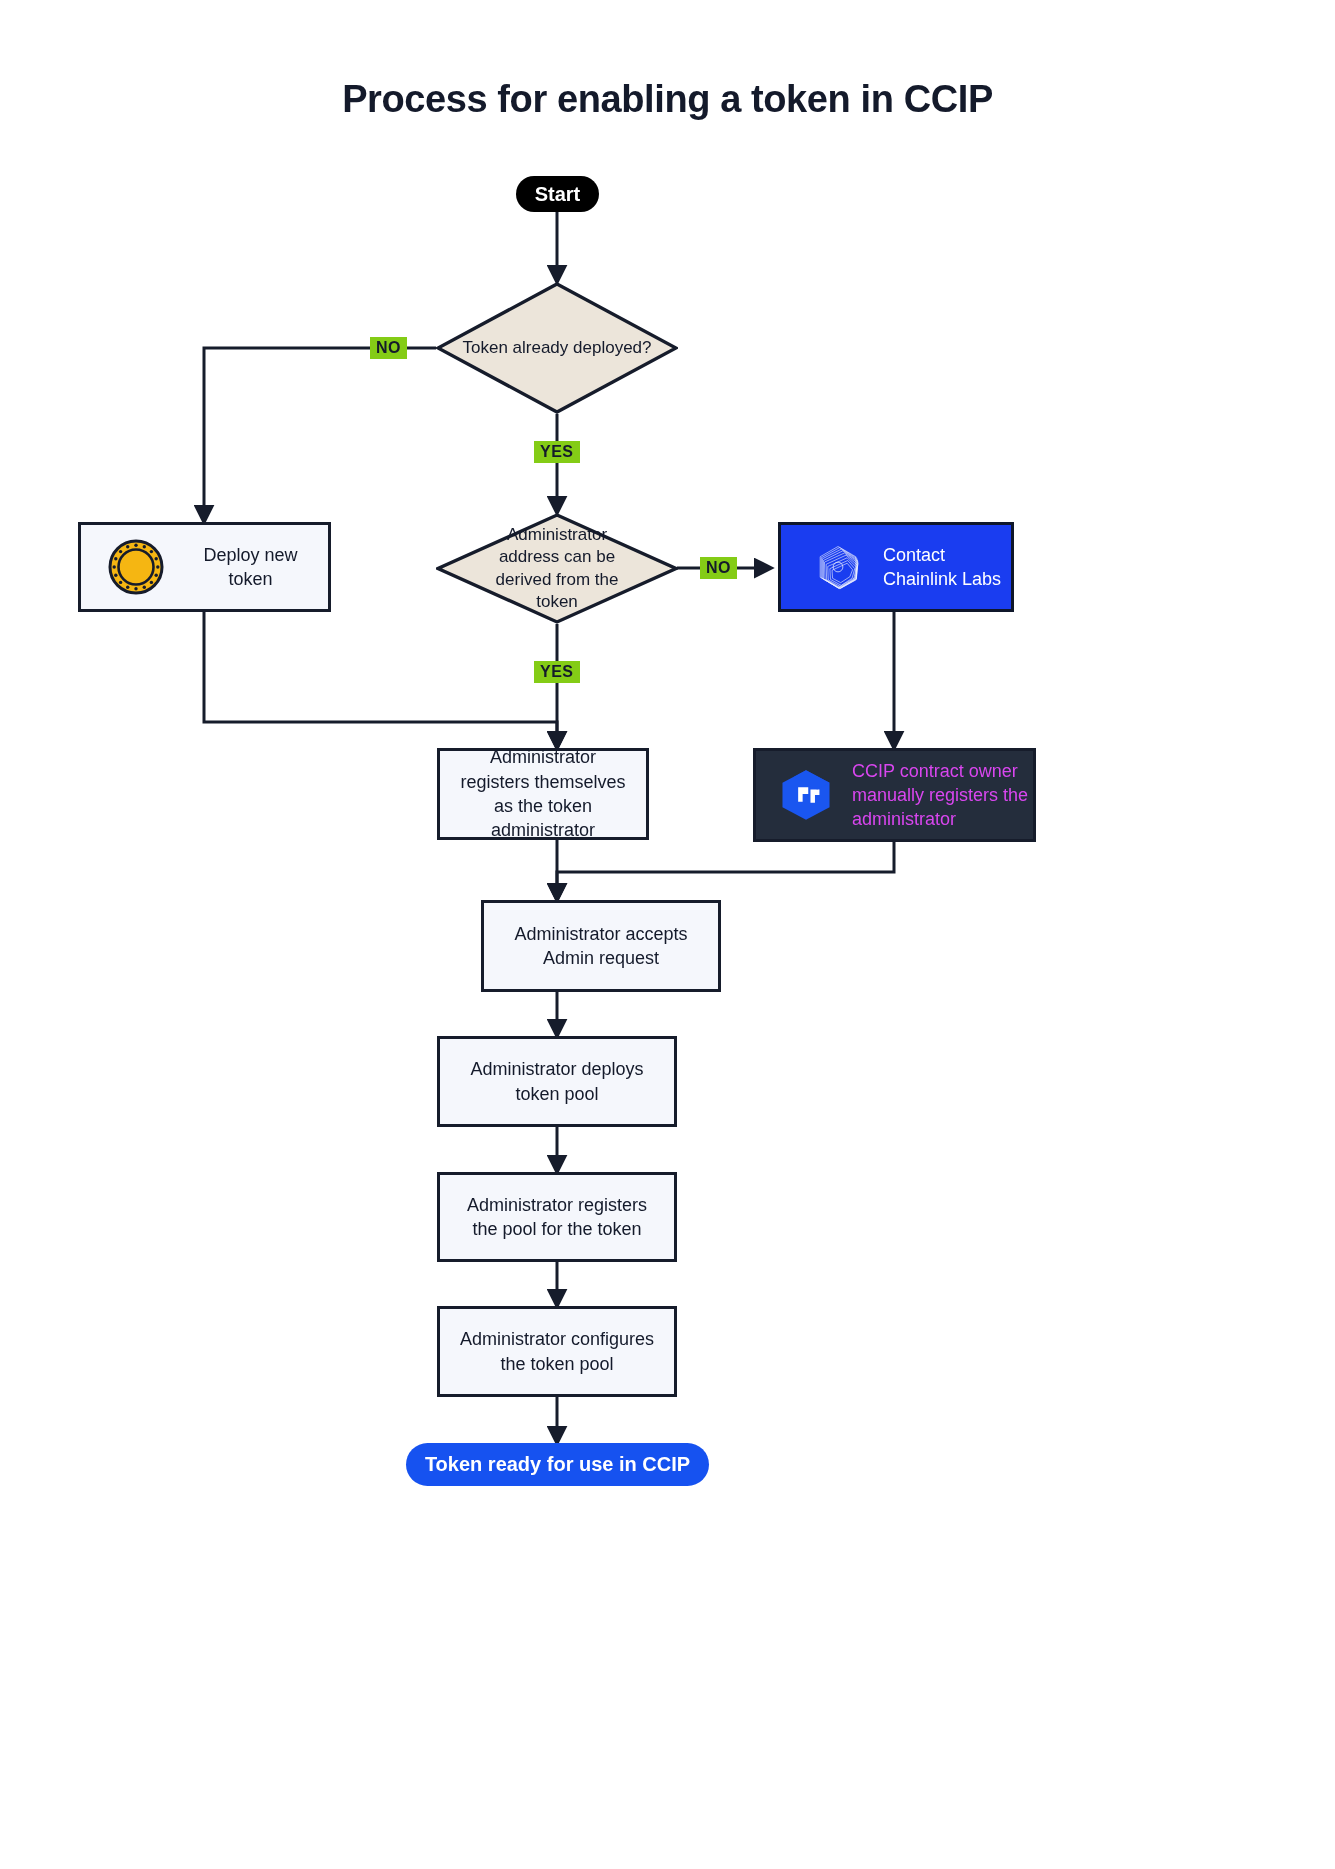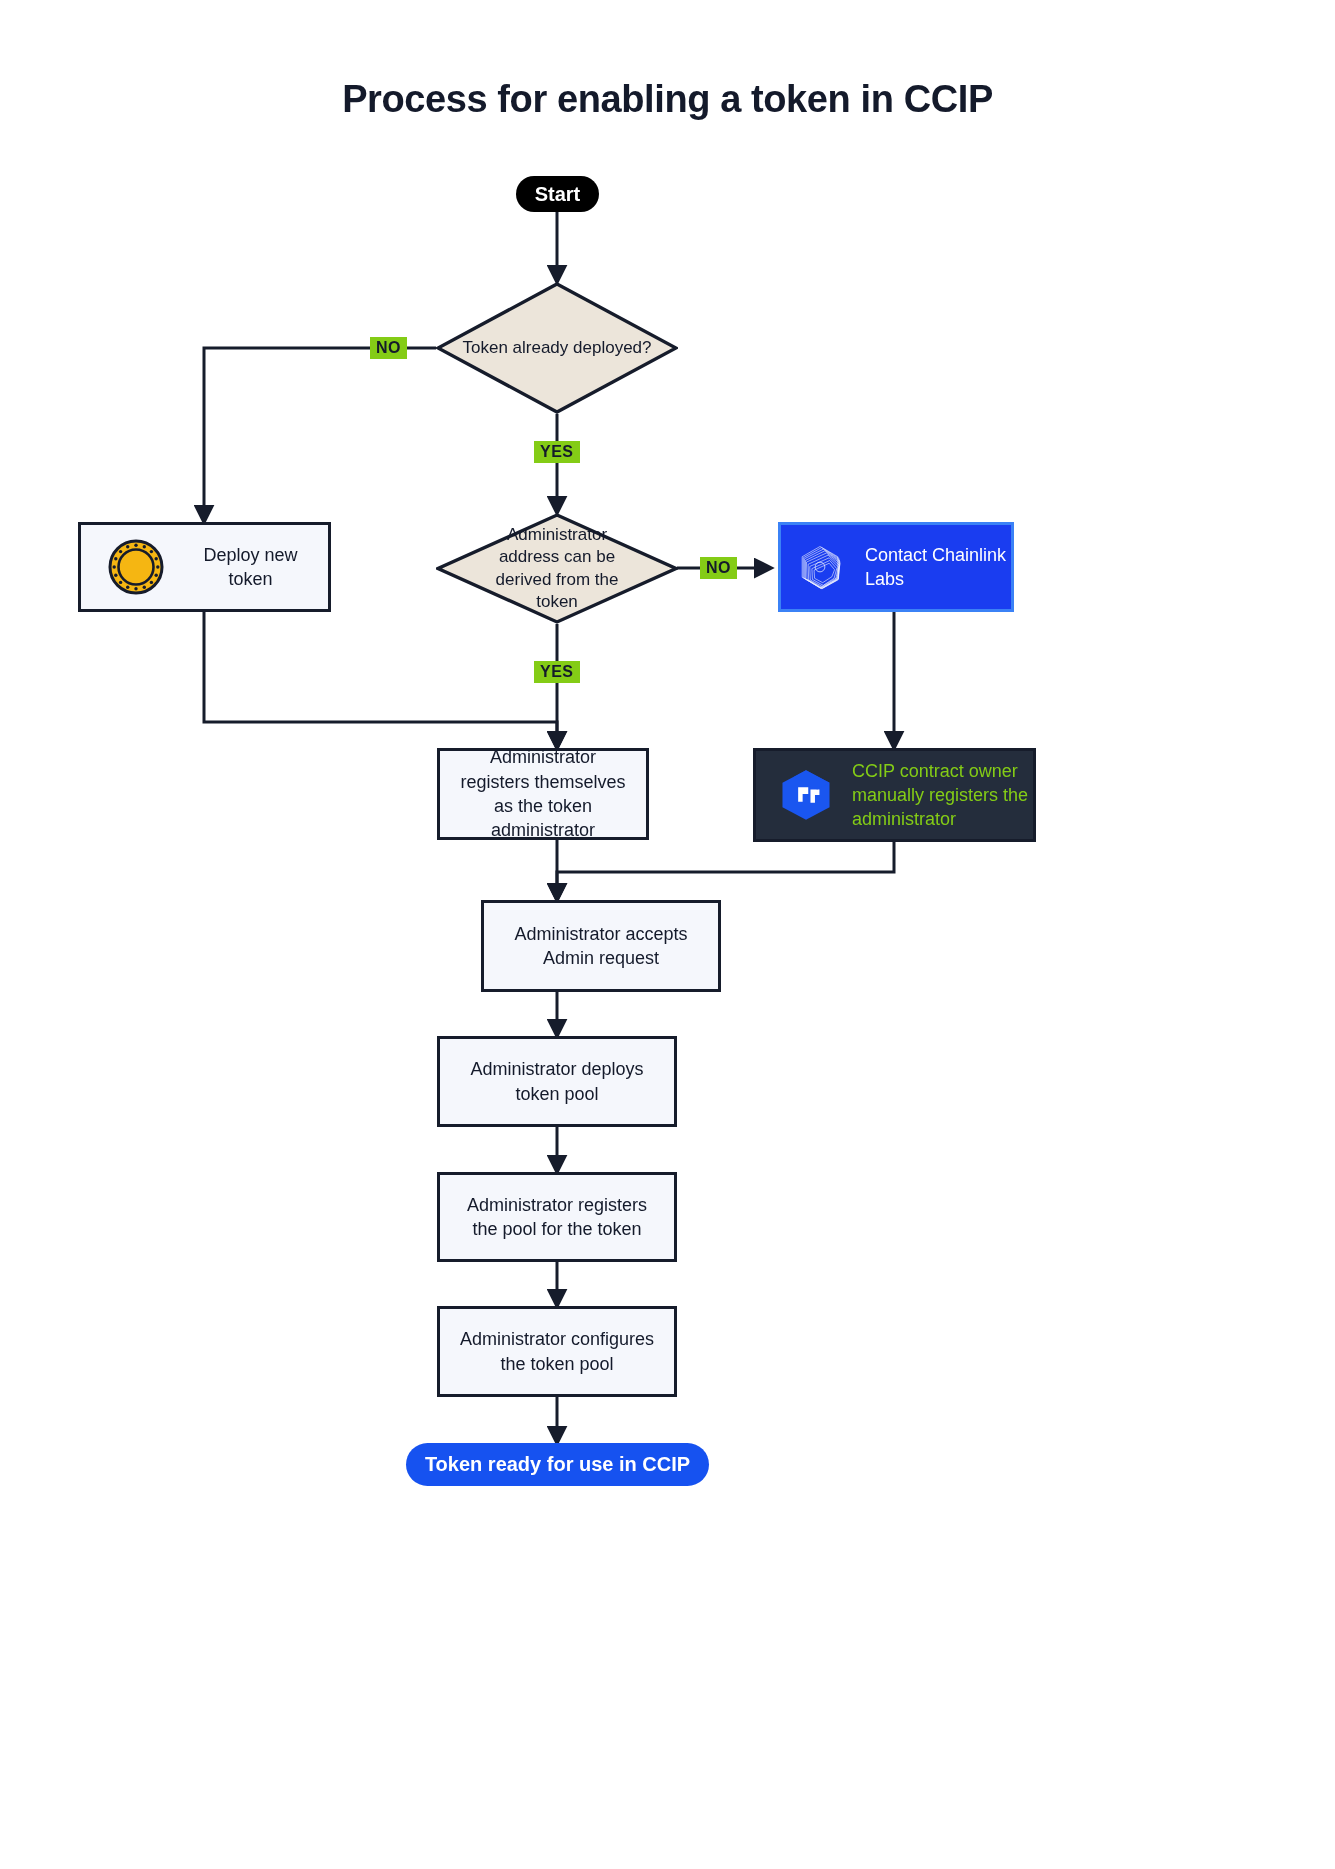--- a/index.html
+++ b/index.html
@@ -73,34 +73,34 @@
     justify-content: center;
     gap: 22px;
     padding-left: 26px;
     text-align: left;
   }
   .box-icon .label { flex: 1; text-align: center; }
 
   
   .box-blue {
     background: #1a3df0;
-    border: 3px solid #3b82f6;
+    border: 3px solid #0f172a;
     color: #ffffff;
     font-size: 18px;
     justify-content: flex-start;
     gap: 18px;
-    padding-left: 12px;
+    padding-left: 30px;
     text-align: left;
   }
 
   
   .box-dark {
     background: #242d3c;
     border: 3px solid #161c2b;
-    color: #84cc16;
+    color: #d946ef;
     font-size: 18px;
     justify-content: flex-start;
     gap: 18px;
     padding-left: 22px;
     text-align: left;
   }
 
   
   .diamond-wrap { position: absolute; }
   .diamond-shape {

